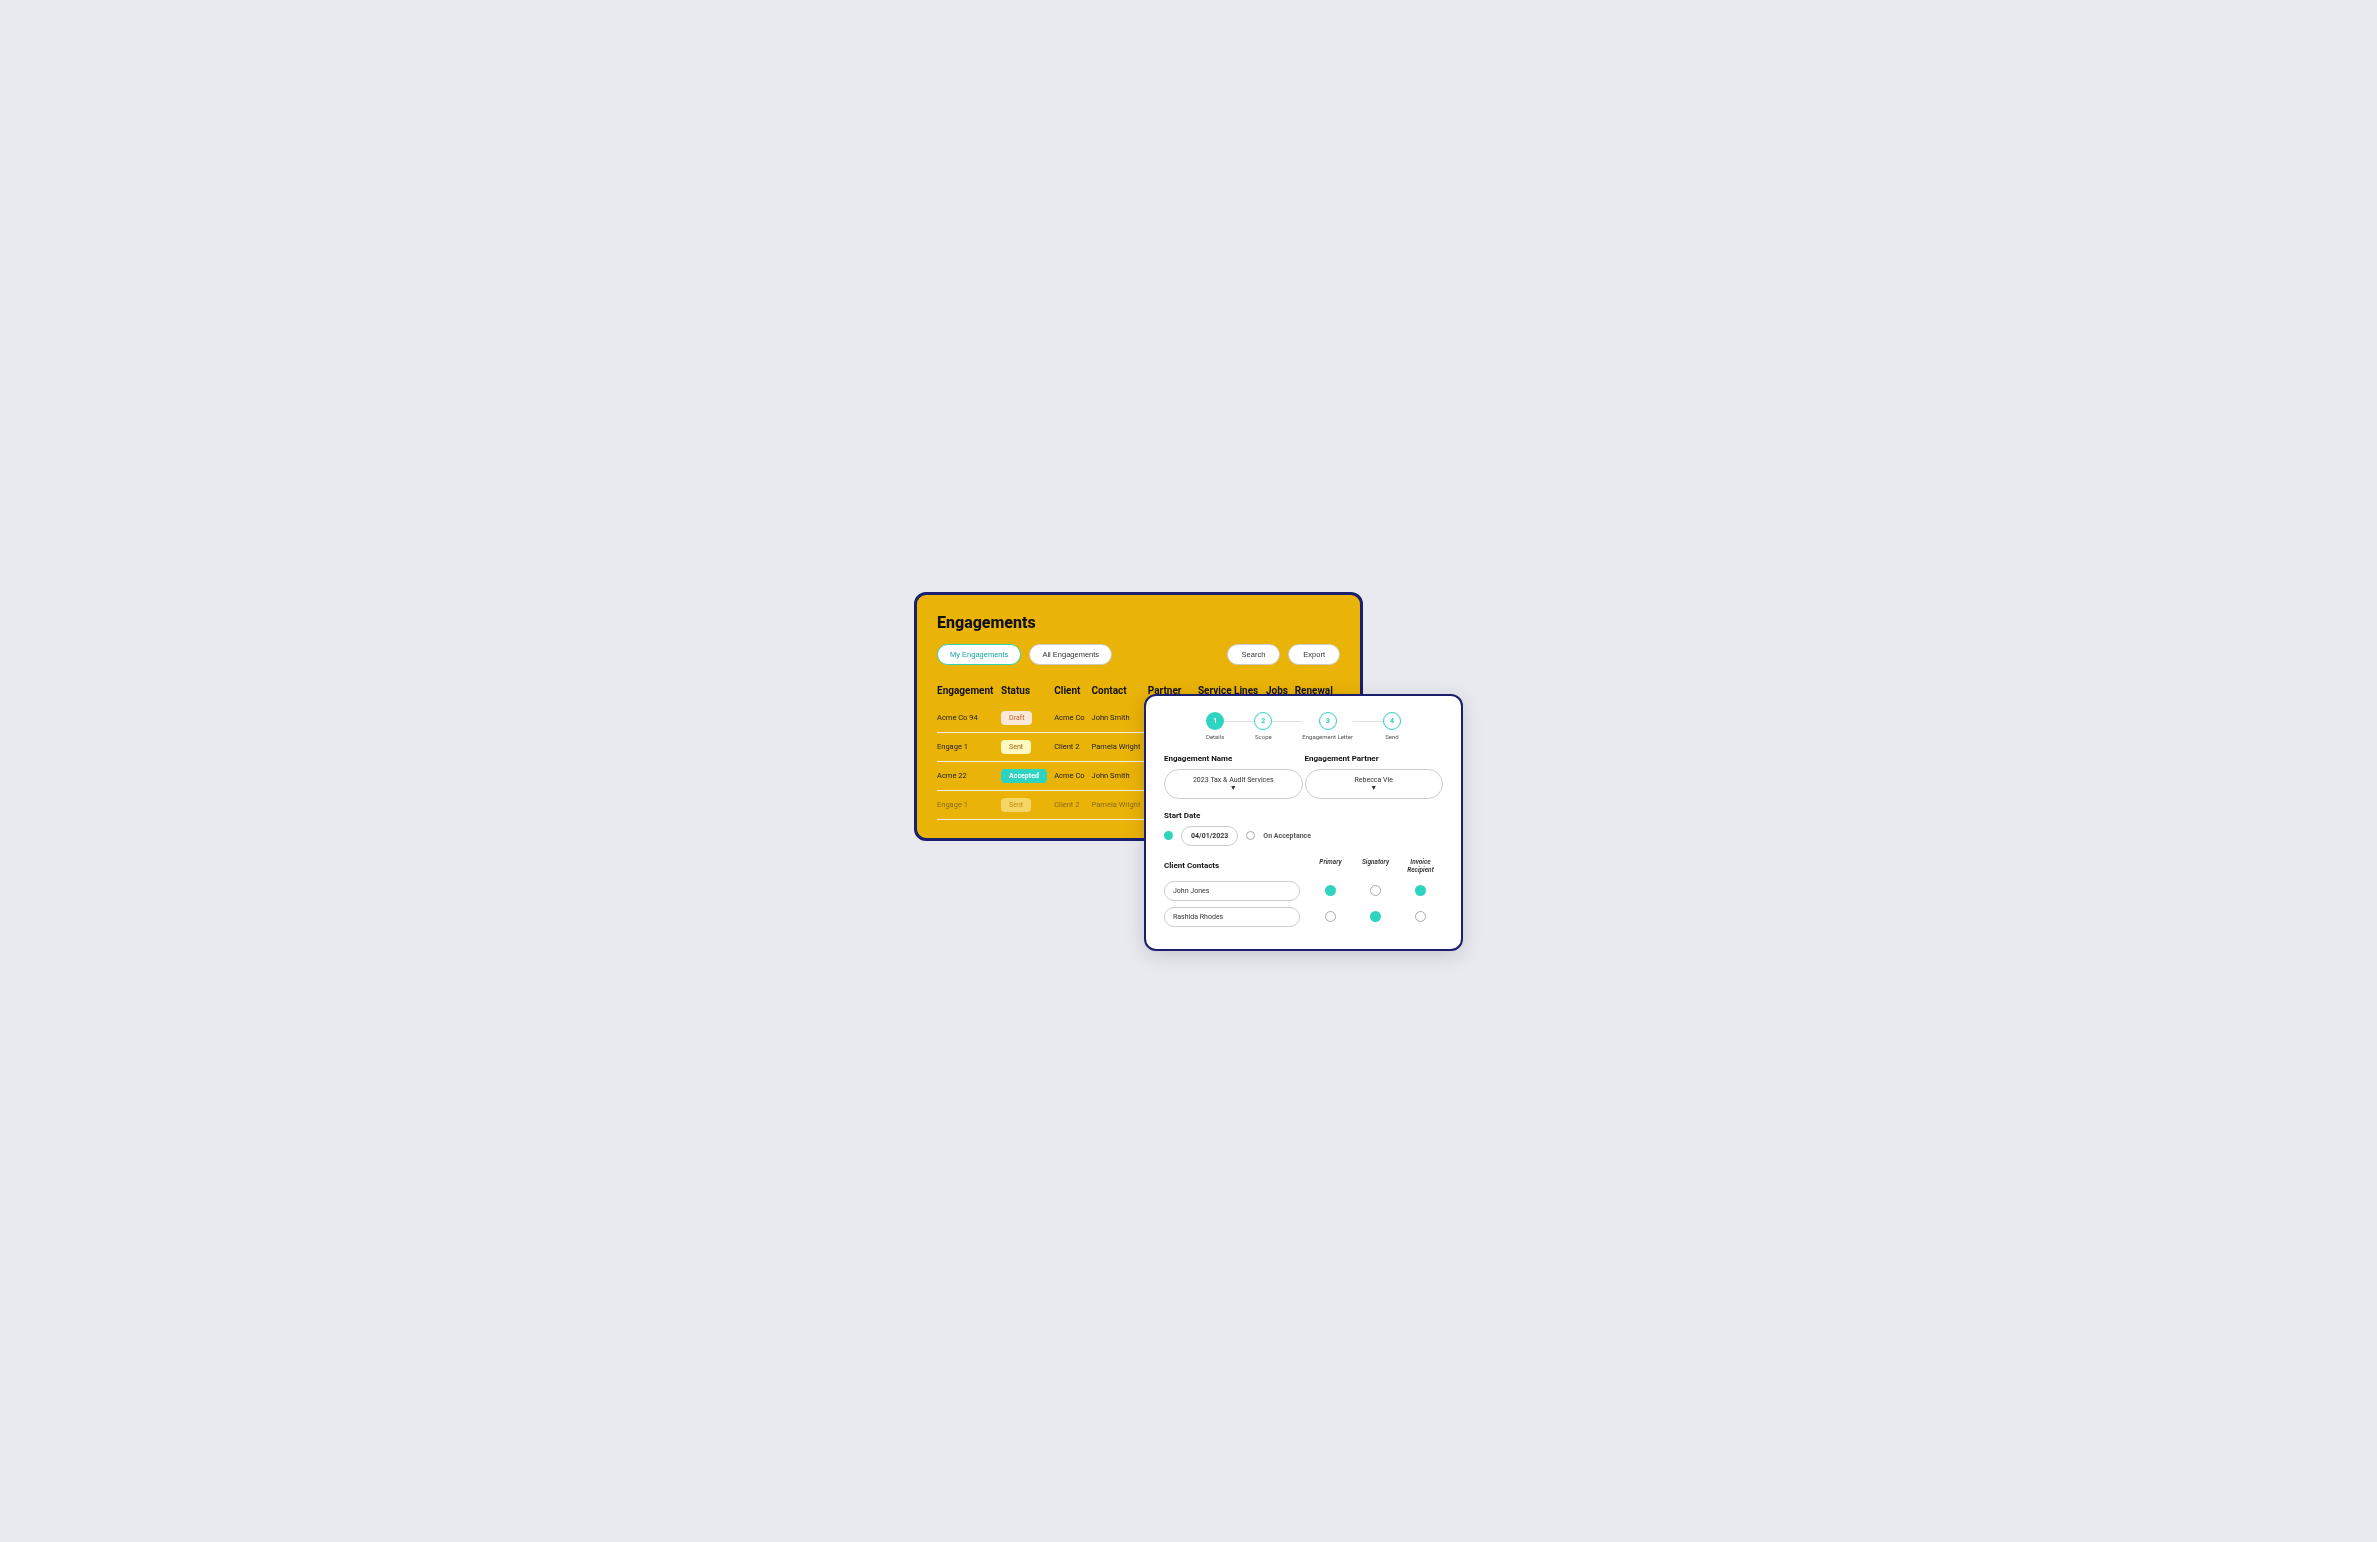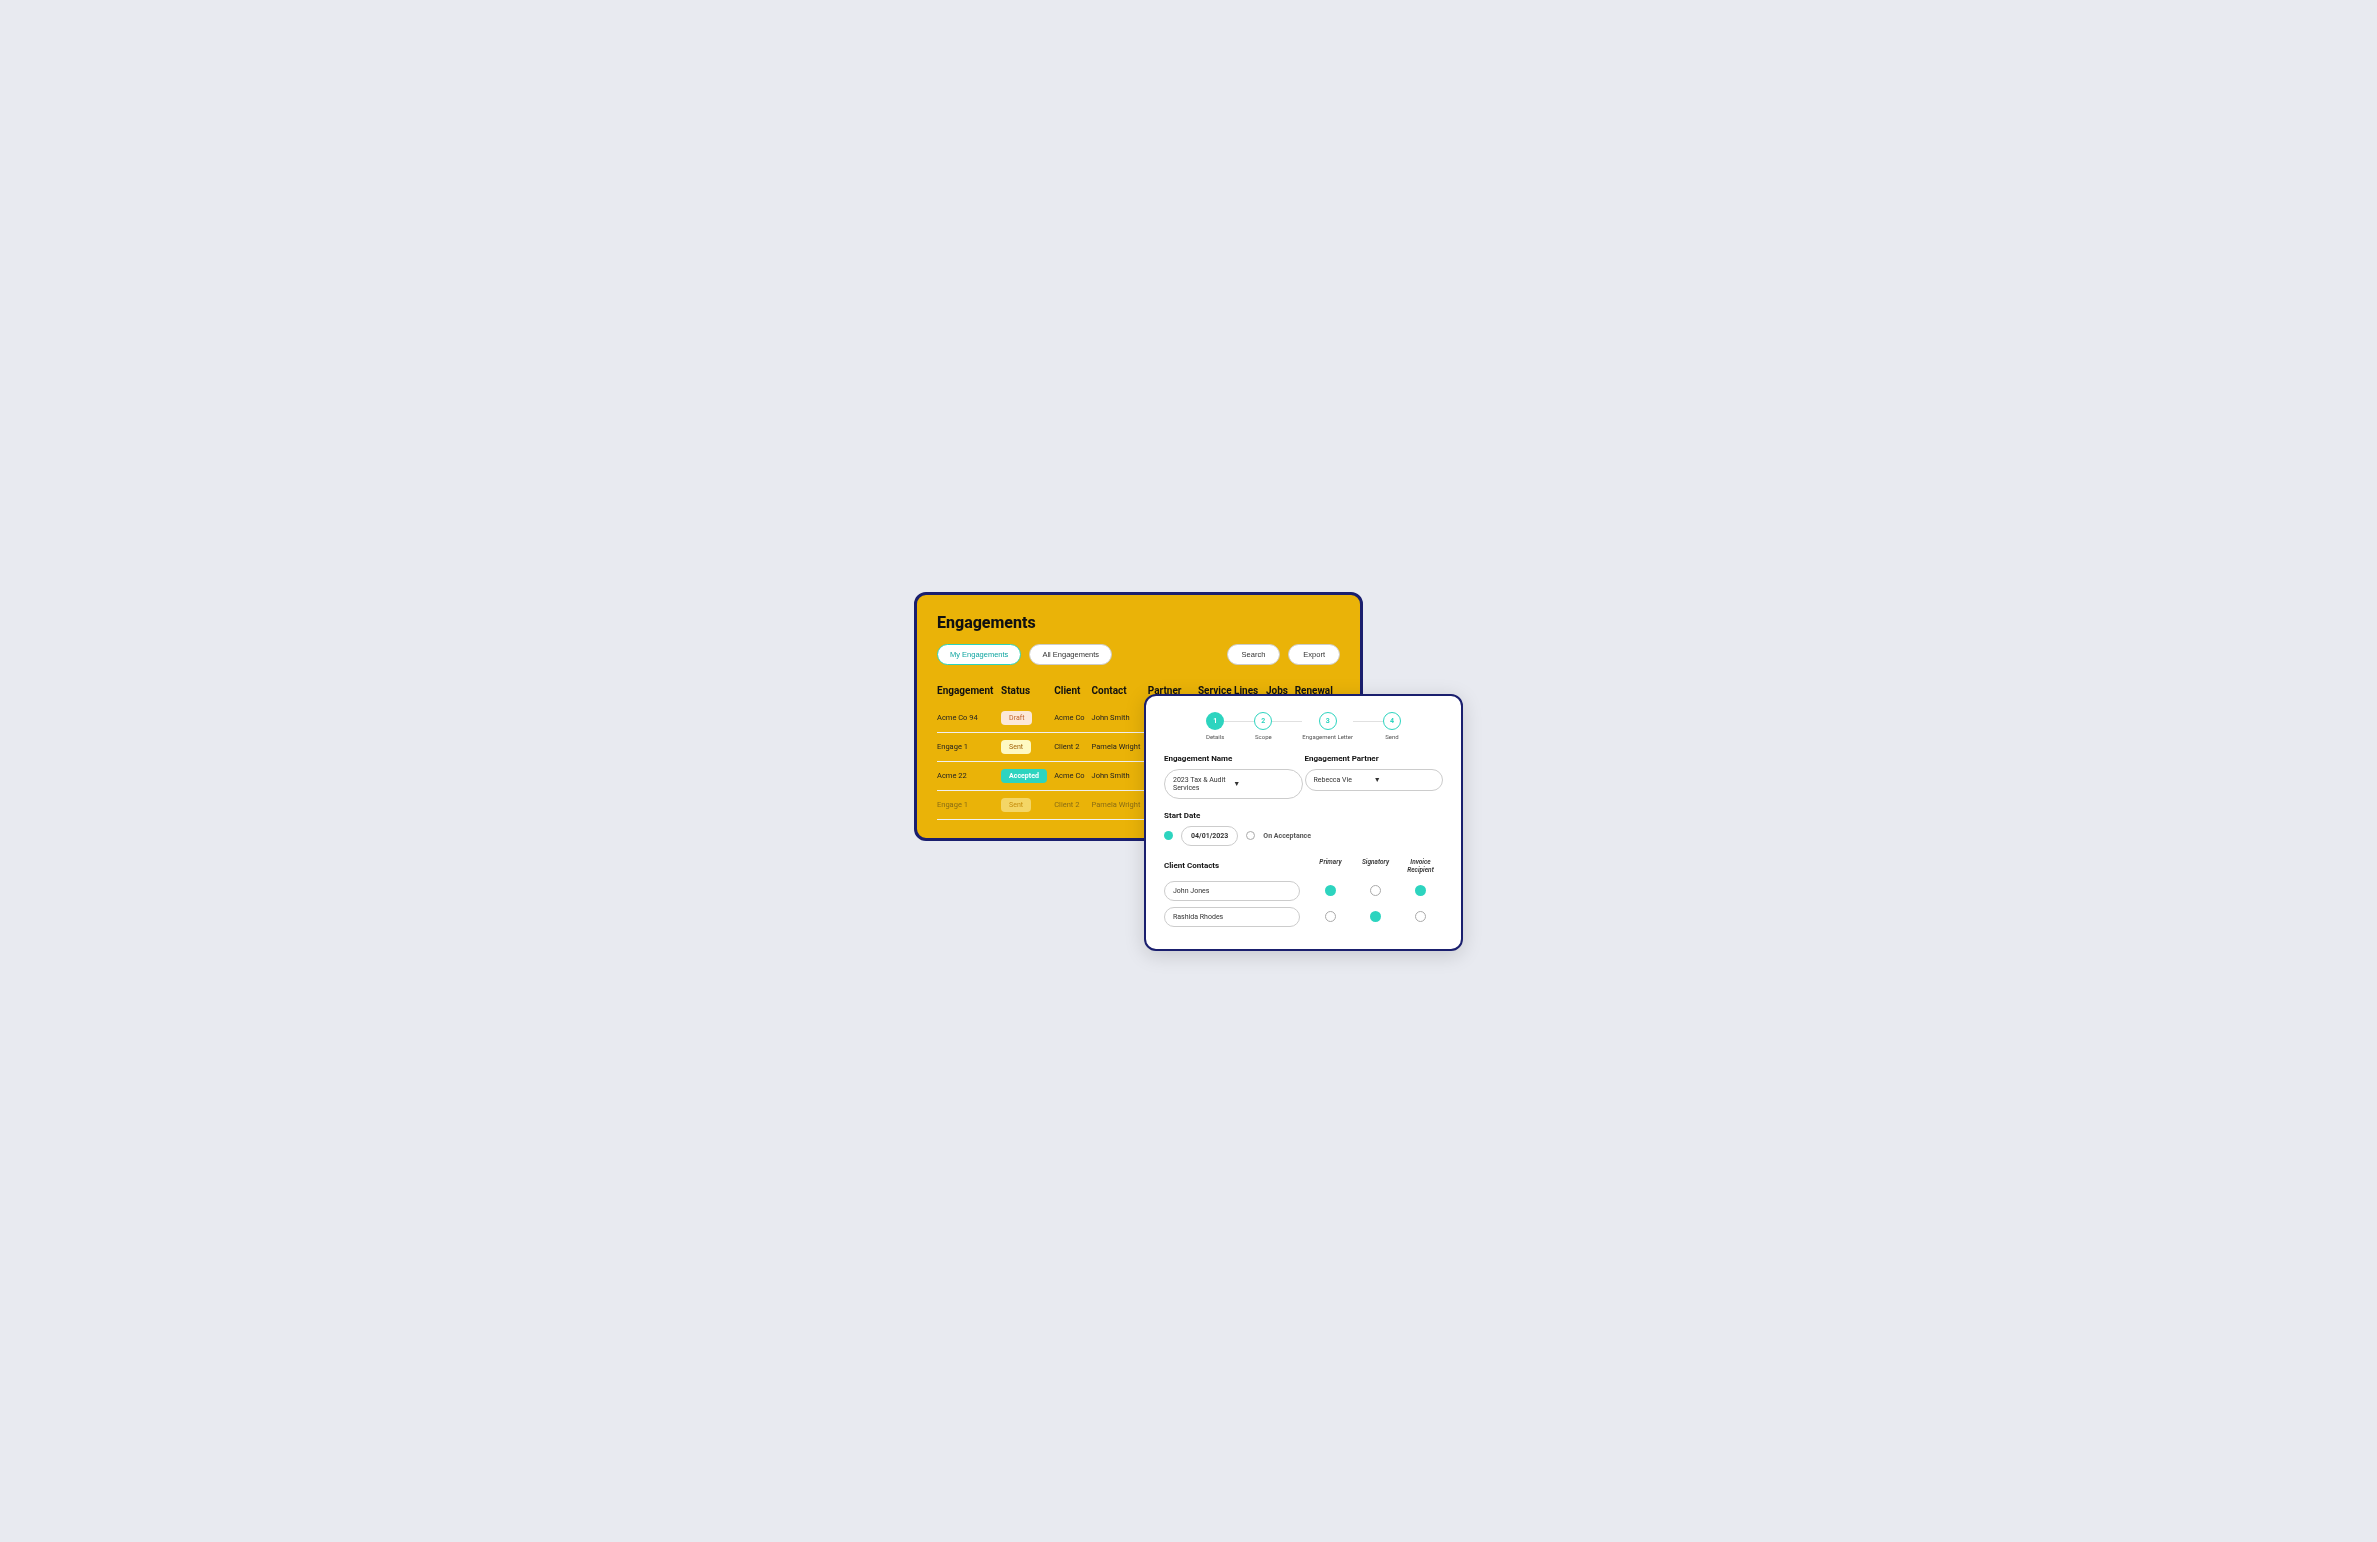--- a/index.html
+++ b/index.html
@@ -198,20 +198,21 @@
     }
 
     .select-wrapper {
       position: relative;
       display: flex;
       align-items: center;
       border: 0.7px solid #ccc;
       border-radius: 25px;
       padding: 6px 8px;
       background: white;
+      flex-direction: column;
     }
 
     .select-wrapper span {
       flex: 1;
       font-size: 7px;
       color: #333;
     }
 
     .dropdown-arrow {
       color: #2dd4bf;

